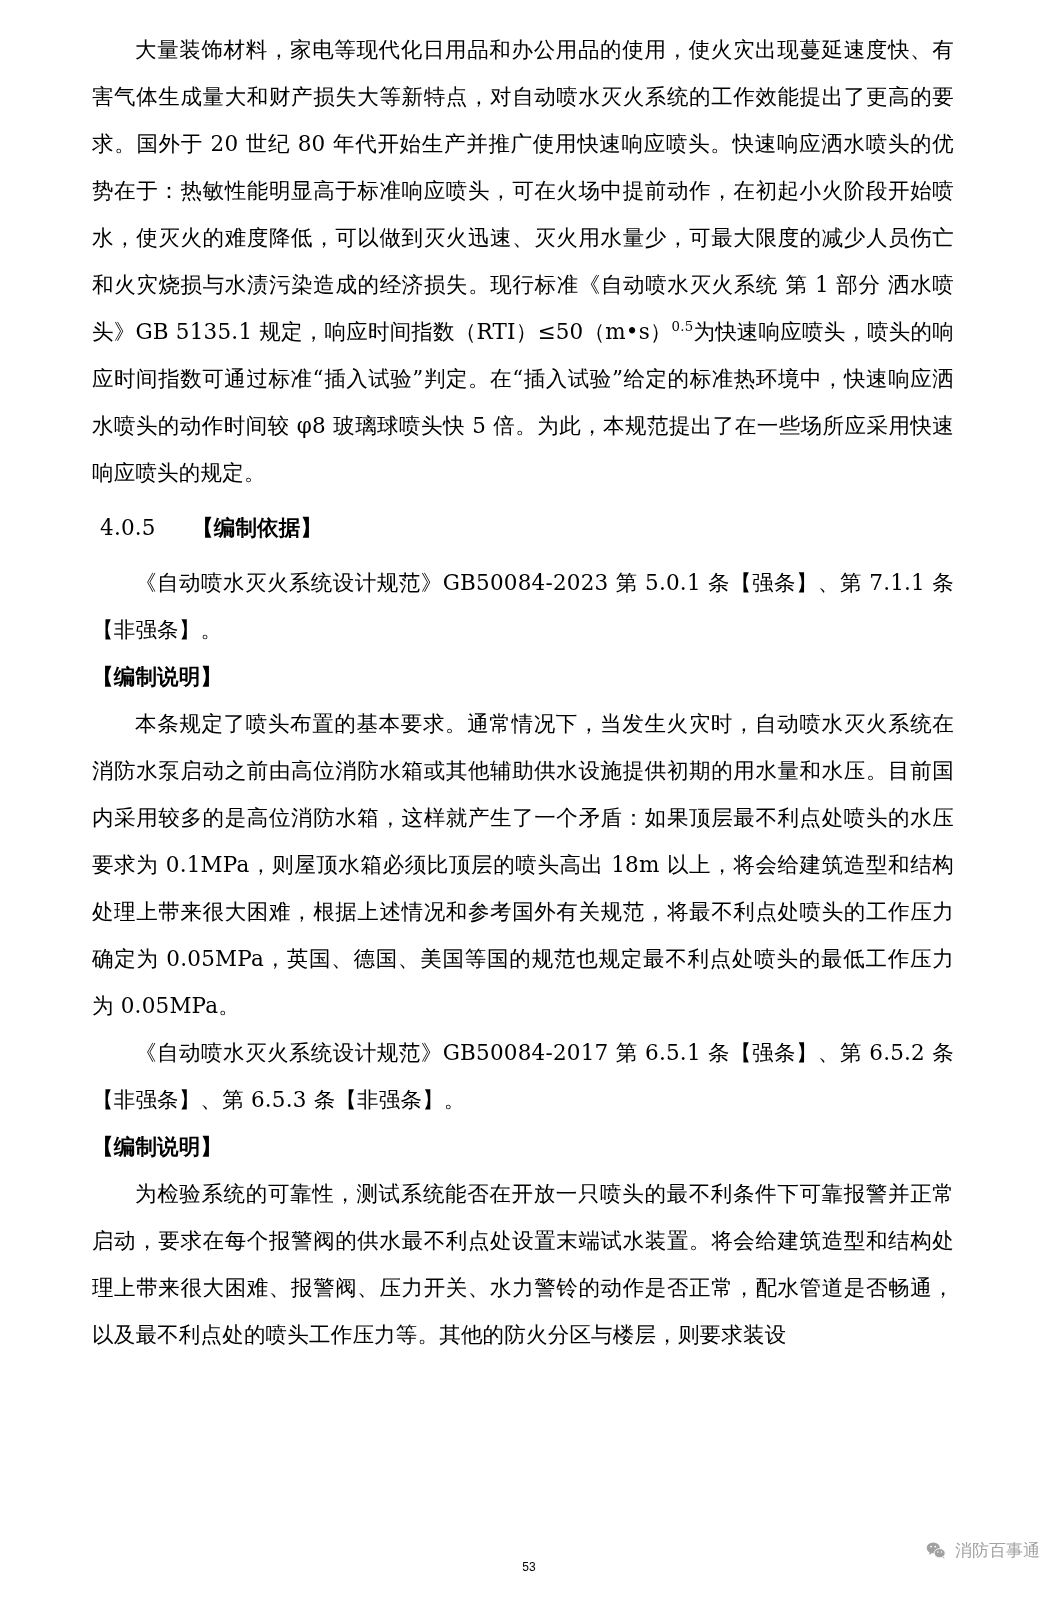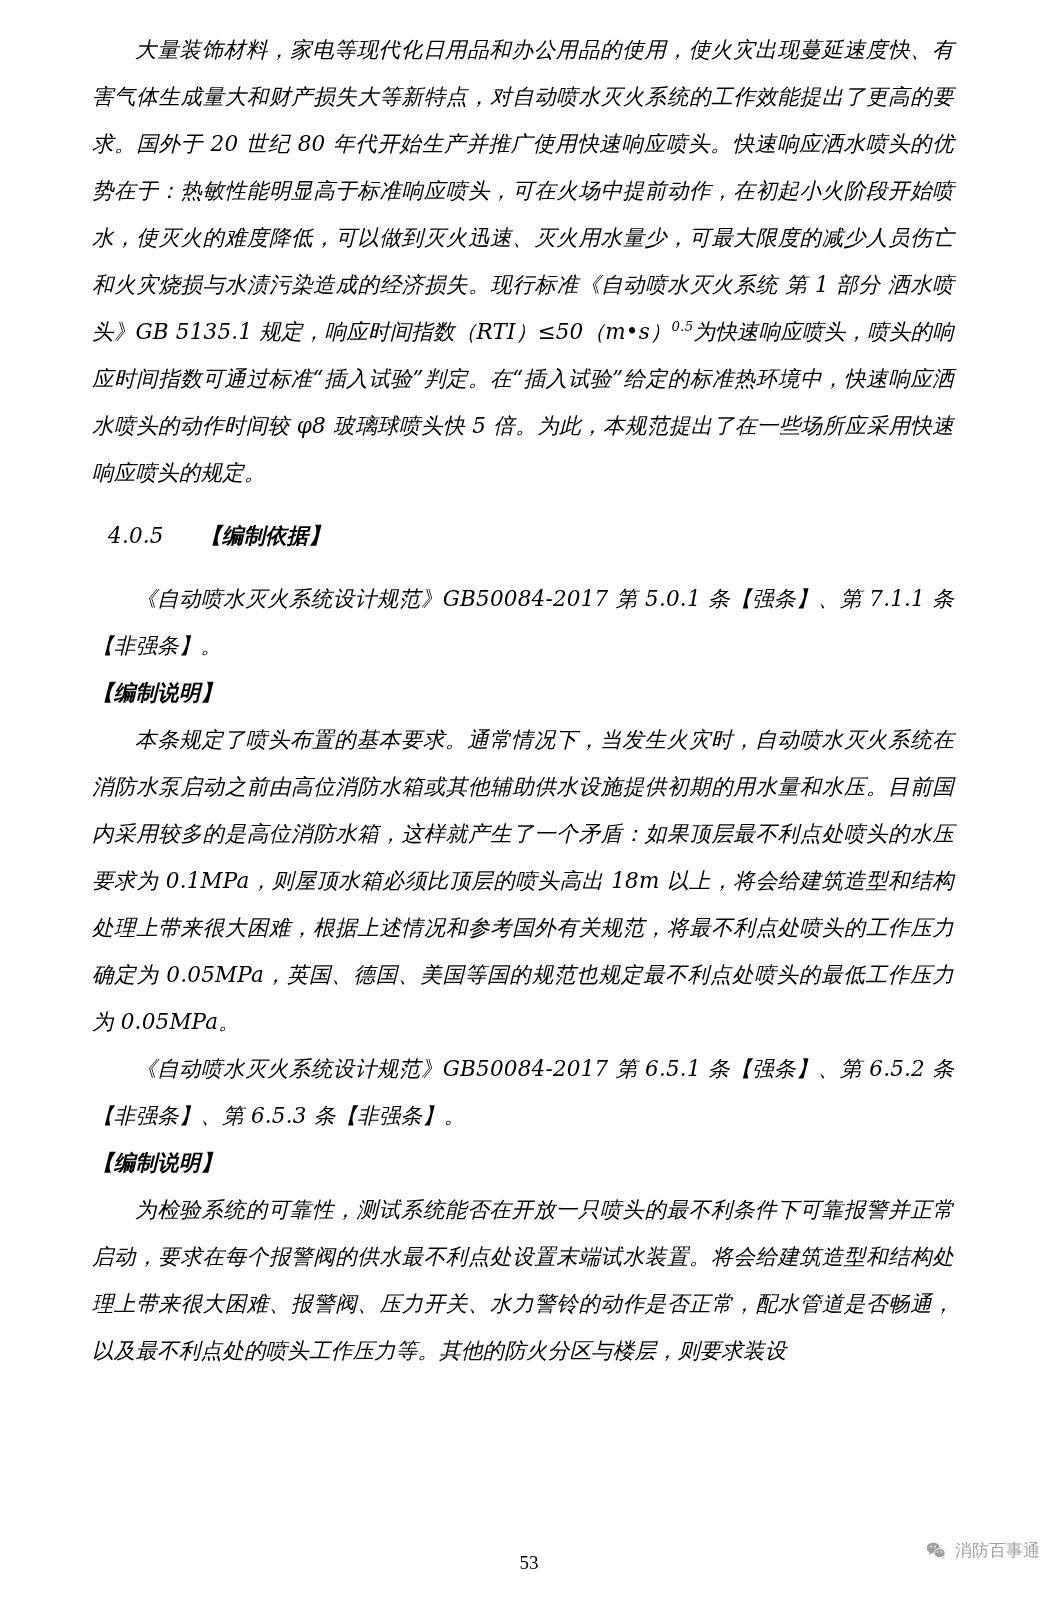--- a/index.html
+++ b/index.html
@@ -15,58 +15,57 @@
     color: #000000;
     overflow: hidden;
   }
   .page {
     position: absolute;
     left: 0; top: 0;
     width: 1058px;
     height: 1600px;
     box-sizing: border-box;
     padding: 26px 104px 0 92px;
-    font-style: italic;
   }
   .para {
     font-size: 21.5px;
     line-height: 47px;
     text-align: justify;
     text-justify: inter-ideograph;
     margin: 0;
     letter-spacing: 0.2px;
   }
   .indent {
     text-indent: 2em;
   }
   .heading {
     font-size: 21.5px;
     line-height: 47px;
-    margin: 16px;
+    margin: 8px;
     text-align: left;
     letter-spacing: 0.2px;
   }
   .heading .num {
     display: inline-block;
     min-width: 92px;
   }
   .bold { font-weight: 700; }
   sup {
     font-size: 0.62em;
     vertical-align: super;
     line-height: 0;
   }
   .pagenum {
     position: absolute;
     left: 0;
     right: 0;
     bottom: 26px;
     text-align: center;
-    font-size: 19px;
-    font-family: Liberation Serif, serif;
+    font-size: 12px;
+    font-family: Liberation Sans, sans-serif;
   }
   .watermark {
     position: absolute;
     right: 18px;
     bottom: 38px;
     display: flex;
     align-items: center;
     gap: 8px;
     color: #9a9a9a;
     font-size: 17px;
@@ -81,21 +80,21 @@
 </style>
 </head>
 <body>
 
 <div class="page">
 
   <p class="para indent"><span>大量装饰材料，家电等现代化日用品和办公用品的使用，使火灾出现蔓延速度快、有害气体生成量大和财产损失大等新特点，对自动喷水灭火系统的工作效能提出了更高的要求。国外于 20 世纪 80 年代开始生产并推广使用快速响应喷头。快速响应洒水喷头的优势在于：热敏性能明显高于标准响应喷头，可在火场中提前动作，在初起小火阶段开始喷水，使灭火的难度降低，可以做到灭火迅速、灭火用水量少，可最大限度的减少人员伤亡和火灾烧损与水渍污染造成的经济损失。现行标准《自动喷水灭火系统 第 1 部分 洒水喷头》GB 5135.1 规定，响应时间指数（RTI）≤50（m•s）</span><sup>0.5</sup><span>为快速响应喷头，喷头的响应时间指数可通过标准“插入试验”判定。在“插入试验”给定的标准热环境中，快速响应洒水喷头的动作时间较 φ8 玻璃球喷头快 5 倍。为此，本规范提出了在一些场所应采用快速响应喷头的规定。</span></p>
 
   <div class="heading"><span class="num">4.0.5</span><span class="bold">【编制依据】</span></div>
 
-  <p class="para indent">《自动喷水灭火系统设计规范》GB50084-2017 第 5.0.1 条【强条】、第 7.1.1 条【非强条】。</p>
+  <p class="para indent">《自动喷水灭火系统设计规范》GB50084-2023 第 5.0.1 条【强条】、第 7.1.1 条【非强条】。</p>
 
   <p class="para bold">【编制说明】</p>
 
   <p class="para indent">本条规定了喷头布置的基本要求。通常情况下，当发生火灾时，自动喷水灭火系统在消防水泵启动之前由高位消防水箱或其他辅助供水设施提供初期的用水量和水压。目前国内采用较多的是高位消防水箱，这样就产生了一个矛盾：如果顶层最不利点处喷头的水压要求为 0.1MPa，则屋顶水箱必须比顶层的喷头高出 18m 以上，将会给建筑造型和结构处理上带来很大困难，根据上述情况和参考国外有关规范，将最不利点处喷头的工作压力确定为 0.05MPa，英国、德国、美国等国的规范也规定最不利点处喷头的最低工作压力为 0.05MPa。</p>
 
 
   <p class="para indent">《自动喷水灭火系统设计规范》GB50084-2017 第 6.5.1 条【强条】、第 6.5.2 条【非强条】、第 6.5.3 条【非强条】。</p>
 
   <p class="para bold">【编制说明】</p>
 

